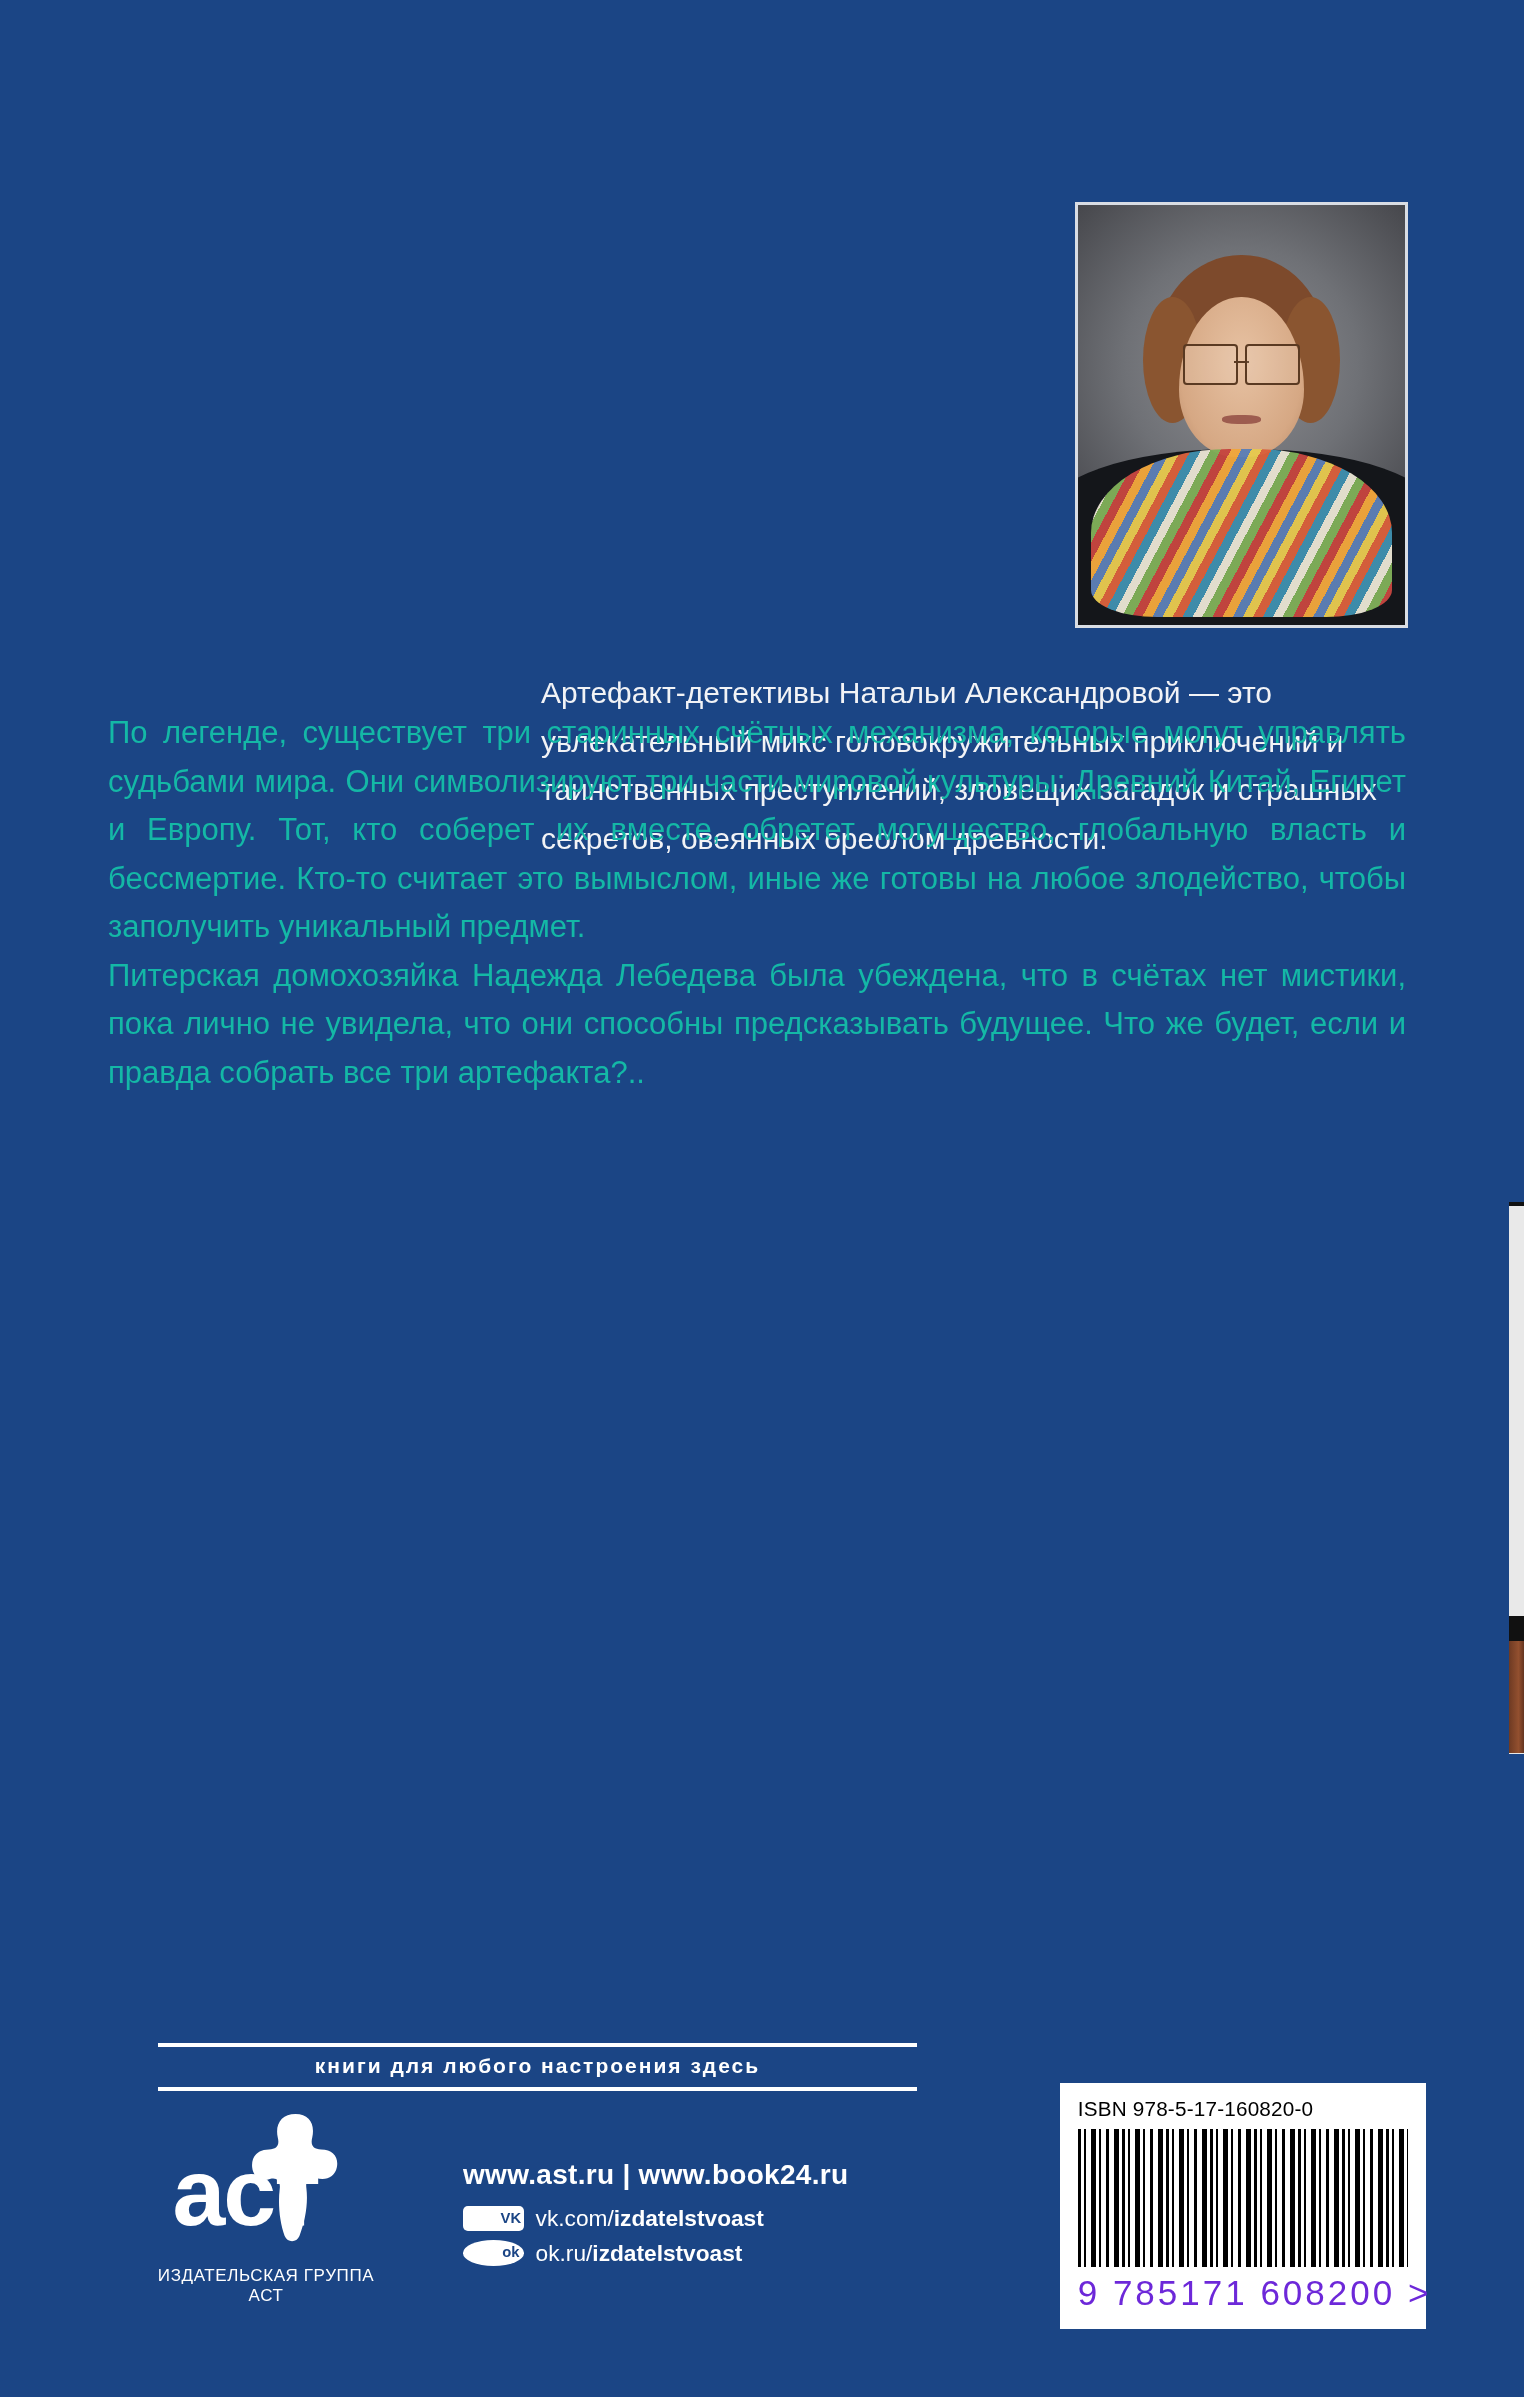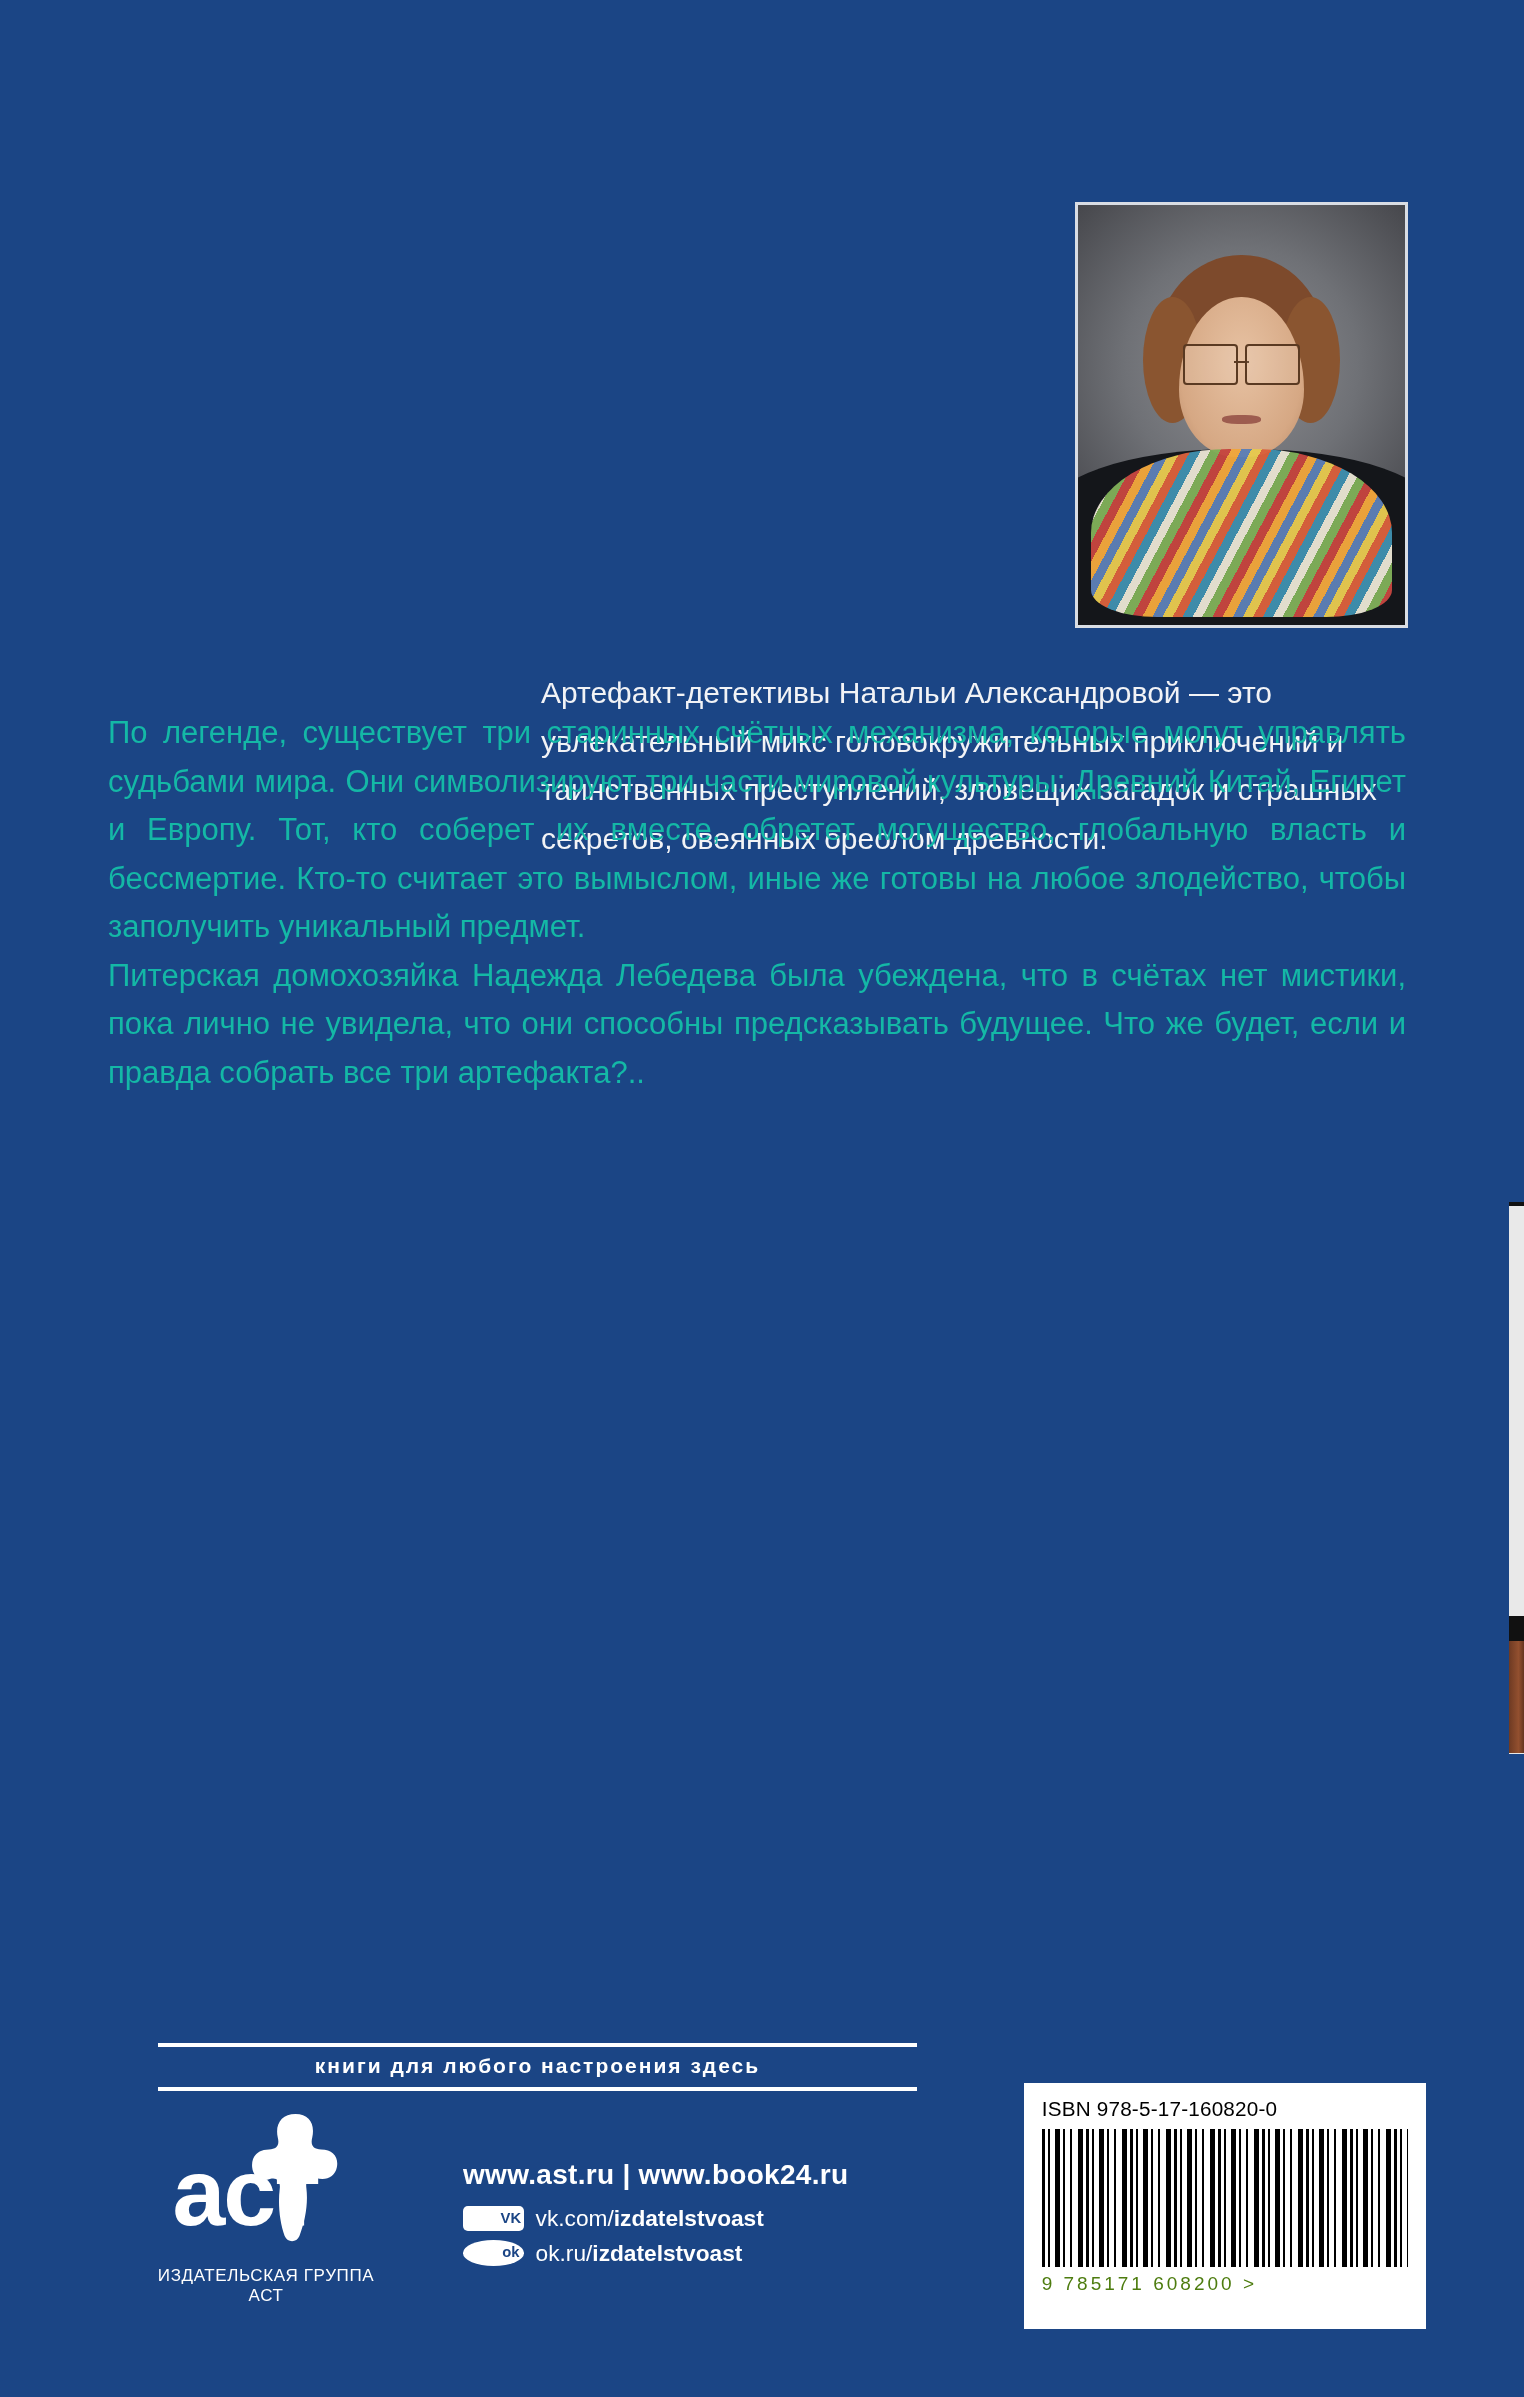--- a/index.html
+++ b/index.html
@@ -281,21 +281,21 @@
     flex: 0 0 auto;
     padding-left: 35px;
   }
   .icon-ok { border-radius: 50%; }
 
   
   .barcode-box {
     position: absolute;
     right: 99px;
     bottom: 69px;
-    width: 402px;
+    width: 366px;
     height: 246px;
     background: #ffffff;
     box-sizing: border-box;
     padding: 13.8px 17.7px 9.9px 17.7px;
   }
   .barcode-box .isbn {
     font-size: 20.7px;
     color: #000000;
     letter-spacing: 0.2px;
     margin-bottom: 7.9px;
@@ -305,22 +305,22 @@
     width: 100%;
     background-image: repeating-linear-gradient(
       to right,
       #000 0 3px, #fff 3px 5.9px, #000 5.9px 7.9px, #fff 7.9px 12.8px,
       #000 12.8px 17.7px, #fff 17.7px 20.7px, #000 20.7px 22.7px, #fff 22.7px 27.6px,
       #000 27.6px 30.5px, #fff 30.5px 36px, #000 36px 41px, #fff 41px 44px
     );
   }
   .barcode-box .digits {
     margin-top: 5.9px;
-    font-size: 19px;
-    color: #4d7c0f;
+    font-size: 35px;
+    color: #6d28d9;
     letter-spacing: 3px;
     white-space: nowrap;
     font-family: "Liberation Sans", sans-serif;
   }
 </style>
 </head>
 <body>
 
 <div class="page">
 

